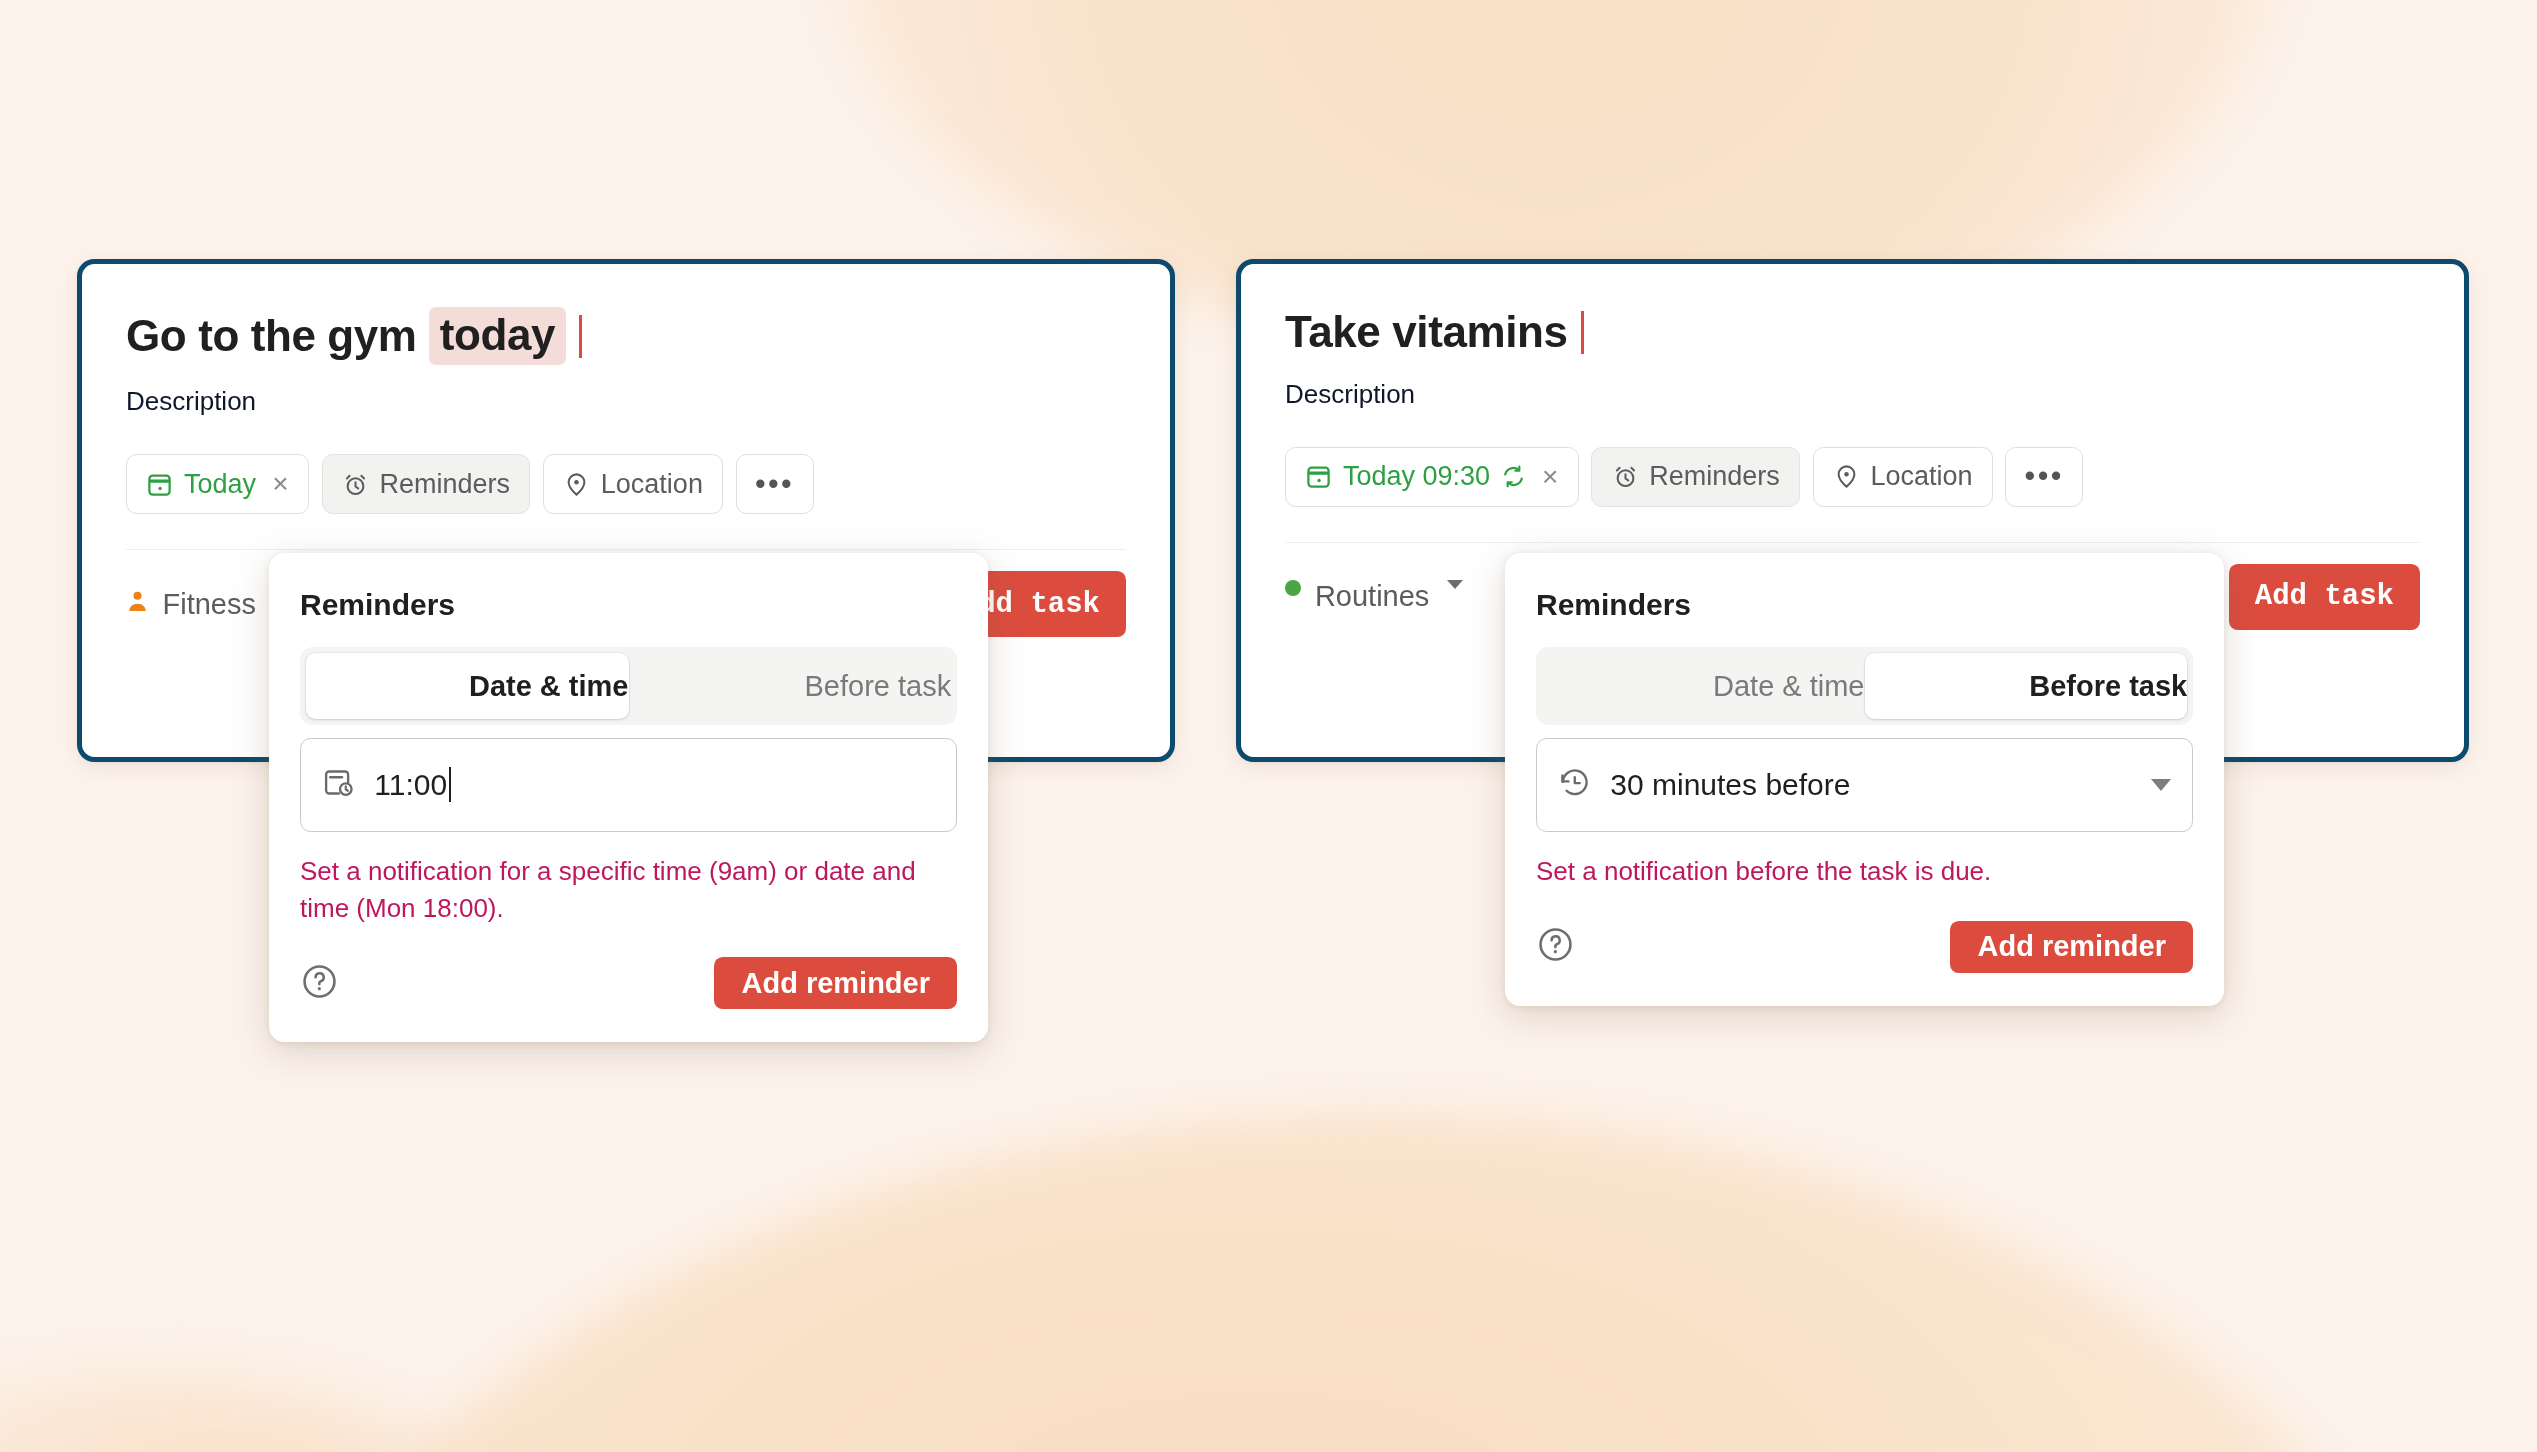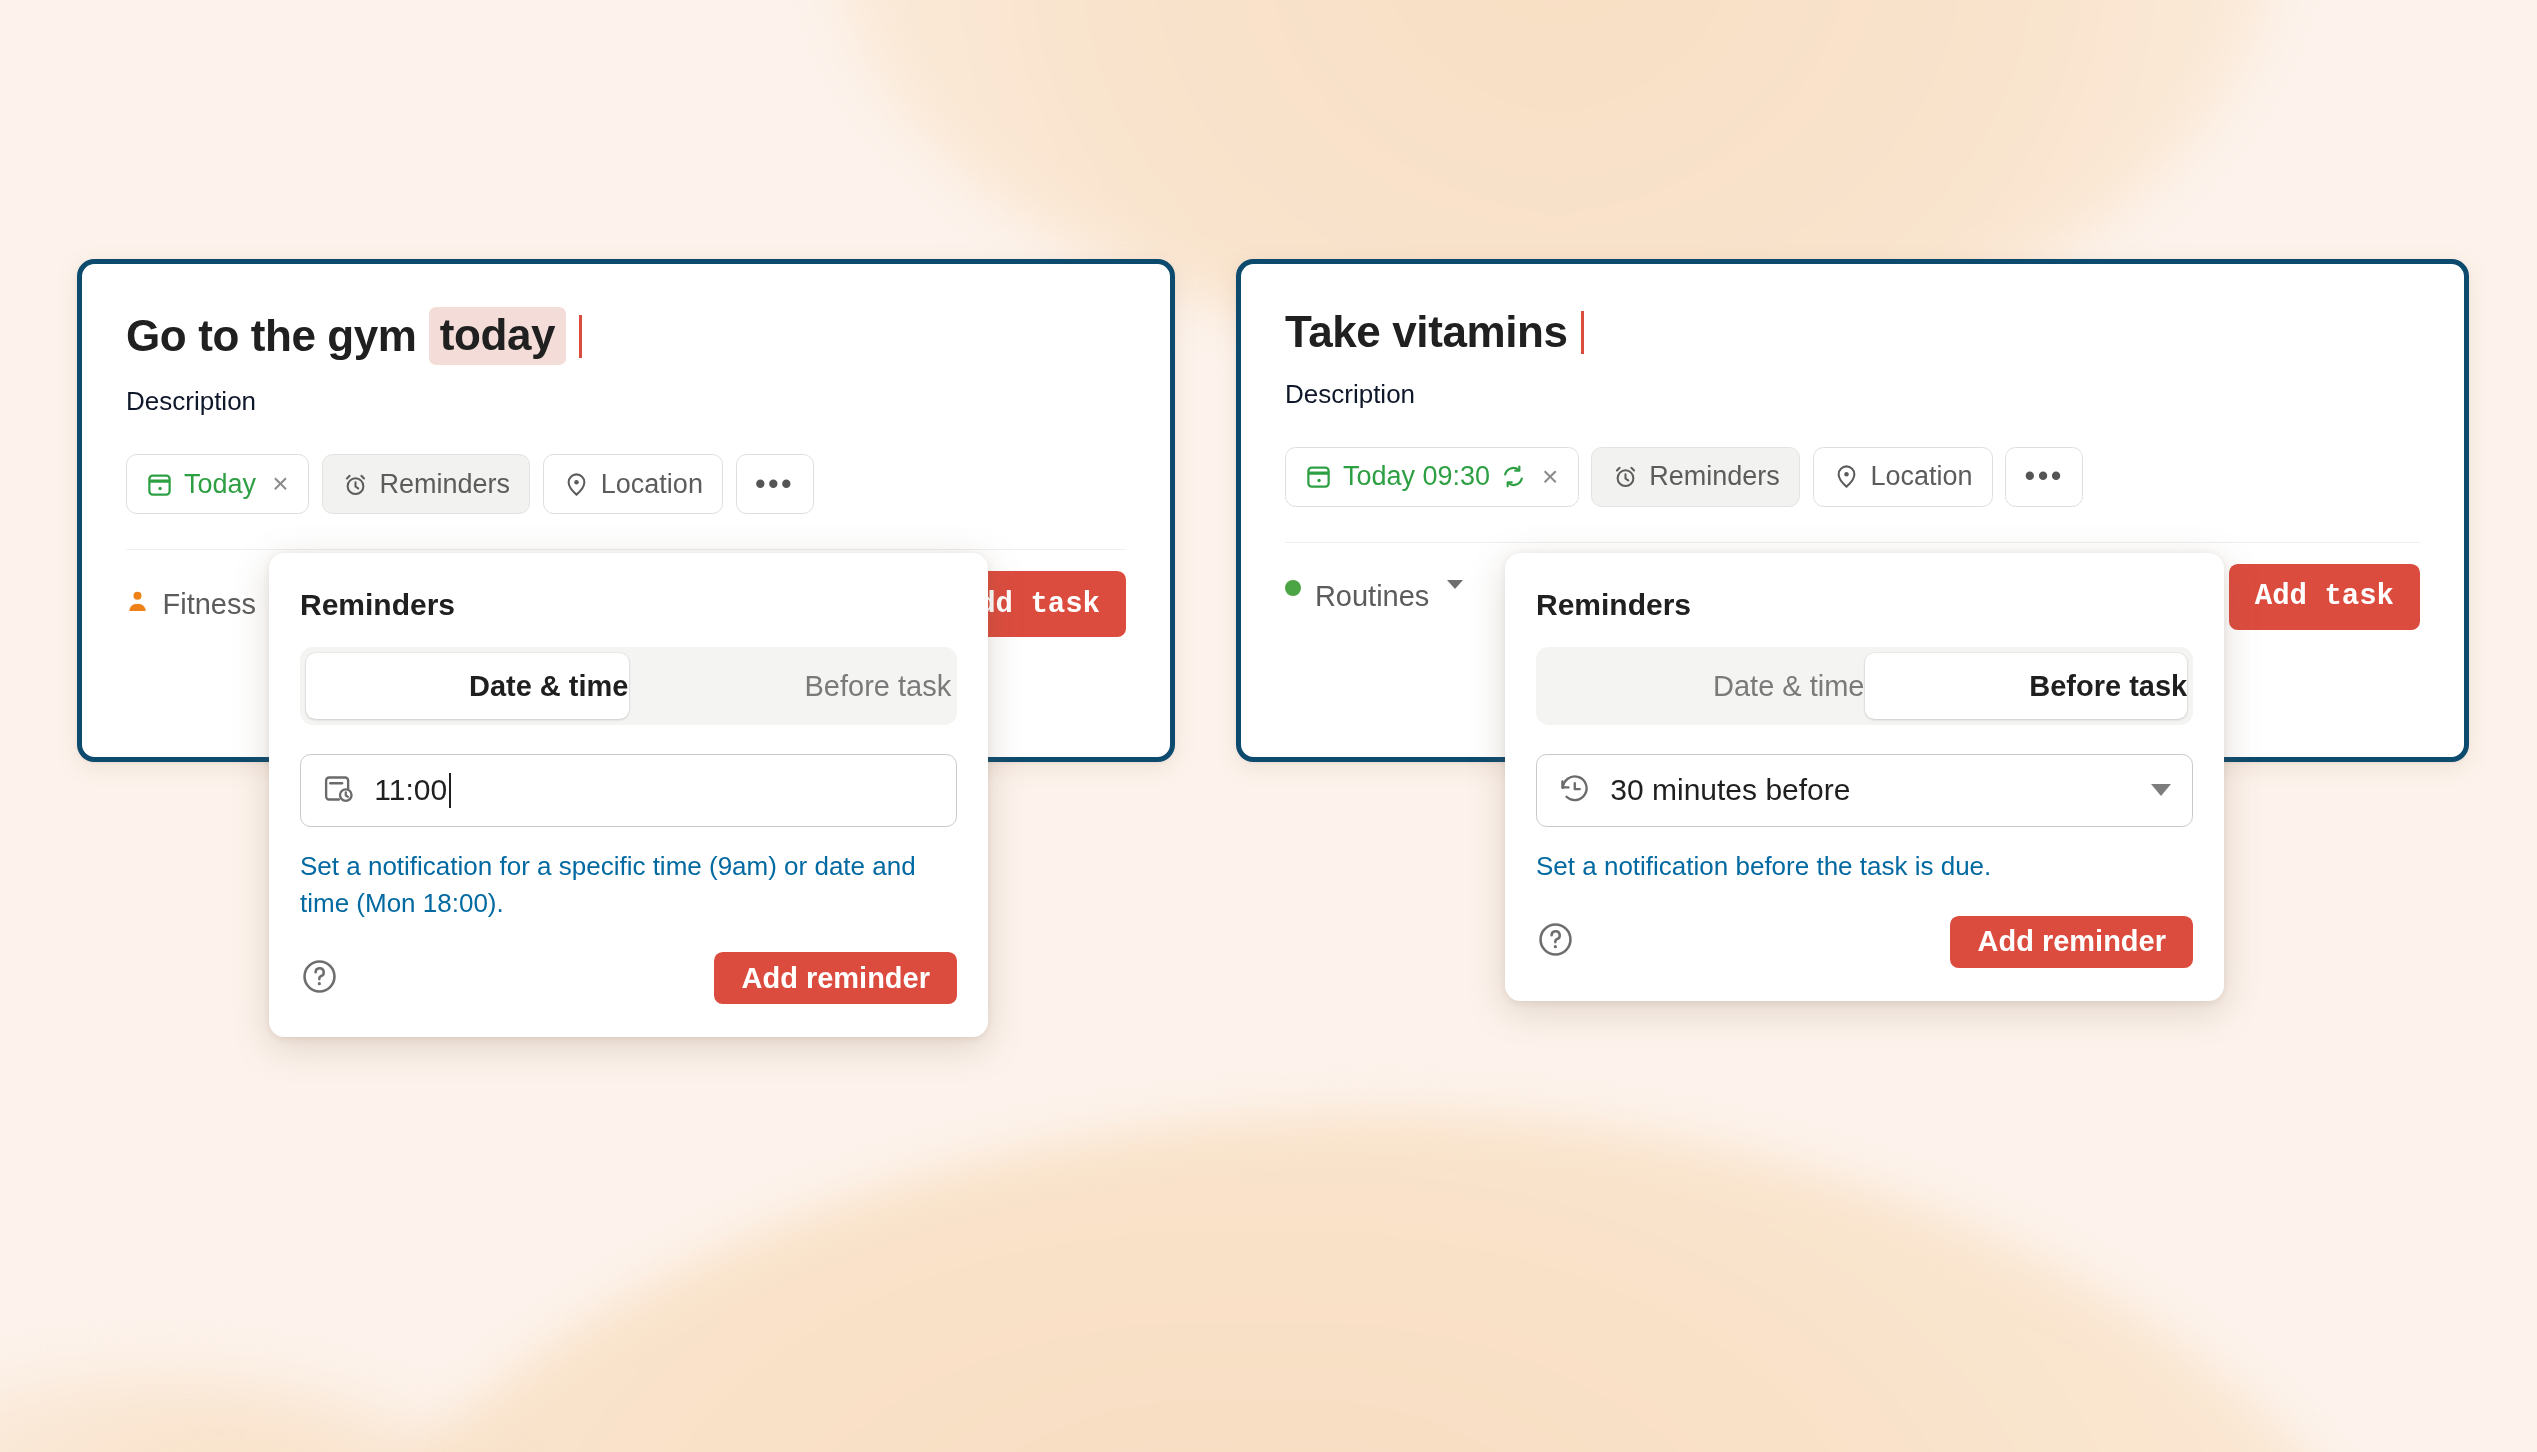--- a/index.html
+++ b/index.html
@@ -228,22 +228,22 @@
     user-select: none;
   }
   .seg-btn.selected {
     background: #FFFFFF;
     color: #1F1F1F;
     font-weight: 700;
     box-shadow: 0 1px 2.9px rgba(0,0,0,0.14), 0 0 0 1px rgba(0,0,0,0.03);
   }
 
   .field {
-    margin-top: 29px;
-    height: 73px;
+    margin-top: 13px;
+    height: 94px;
     border: 1px solid #C9C9C9;
     border-radius: 10.6px;
     display: flex;
     align-items: center;
     gap: 19.3px;
     padding: 0 21px;
     background: #FFFFFF;
     cursor: text;
   }
   .field .field-value {
@@ -266,21 +266,21 @@
     border-left: 10.6px solid transparent;
     border-right: 10.6px solid transparent;
     border-top: 12.6px solid #7D7D7D;
     flex: 0 0 auto;
   }
 
   .field-hint {
     margin-top: 21px;
     font-size: 26px;
     line-height: 1.42;
-    color: #0369a1;
+    color: #be185d;
   }
 
   .popover-footer {
     margin-top: 31px;
     display: flex;
     align-items: center;
     justify-content: space-between;
   }
   .help-icon { cursor: pointer; display: block; }
   .btn-add-reminder {

